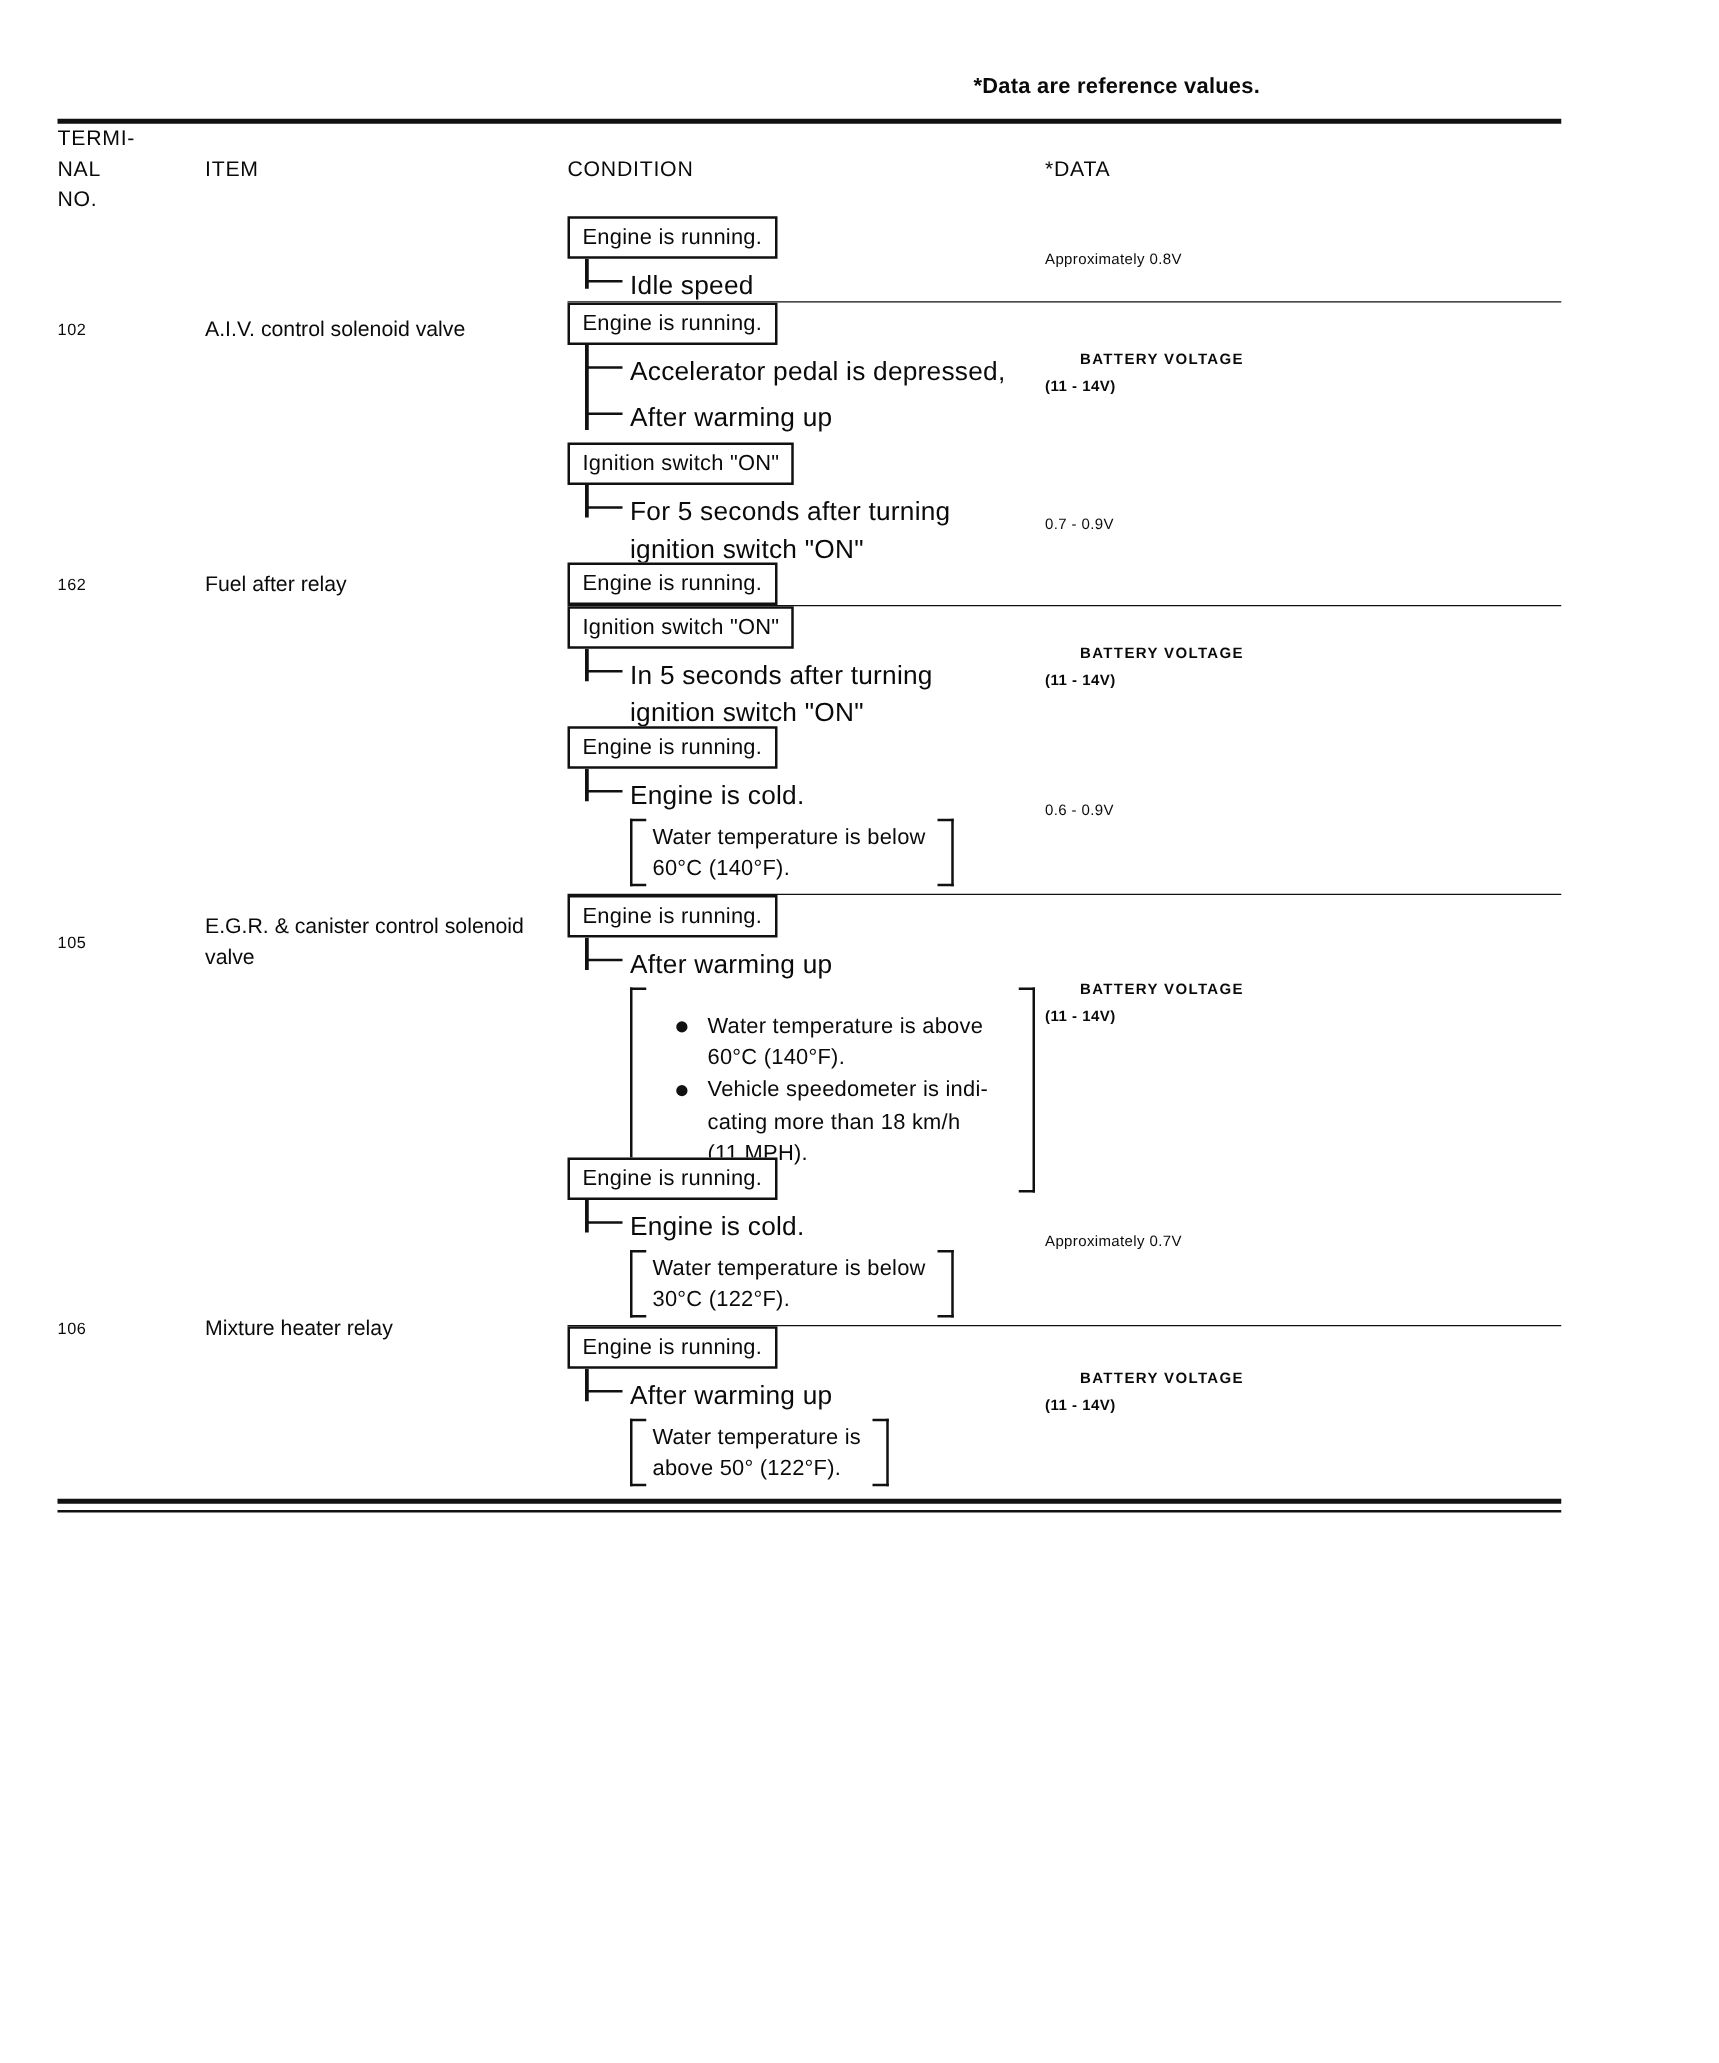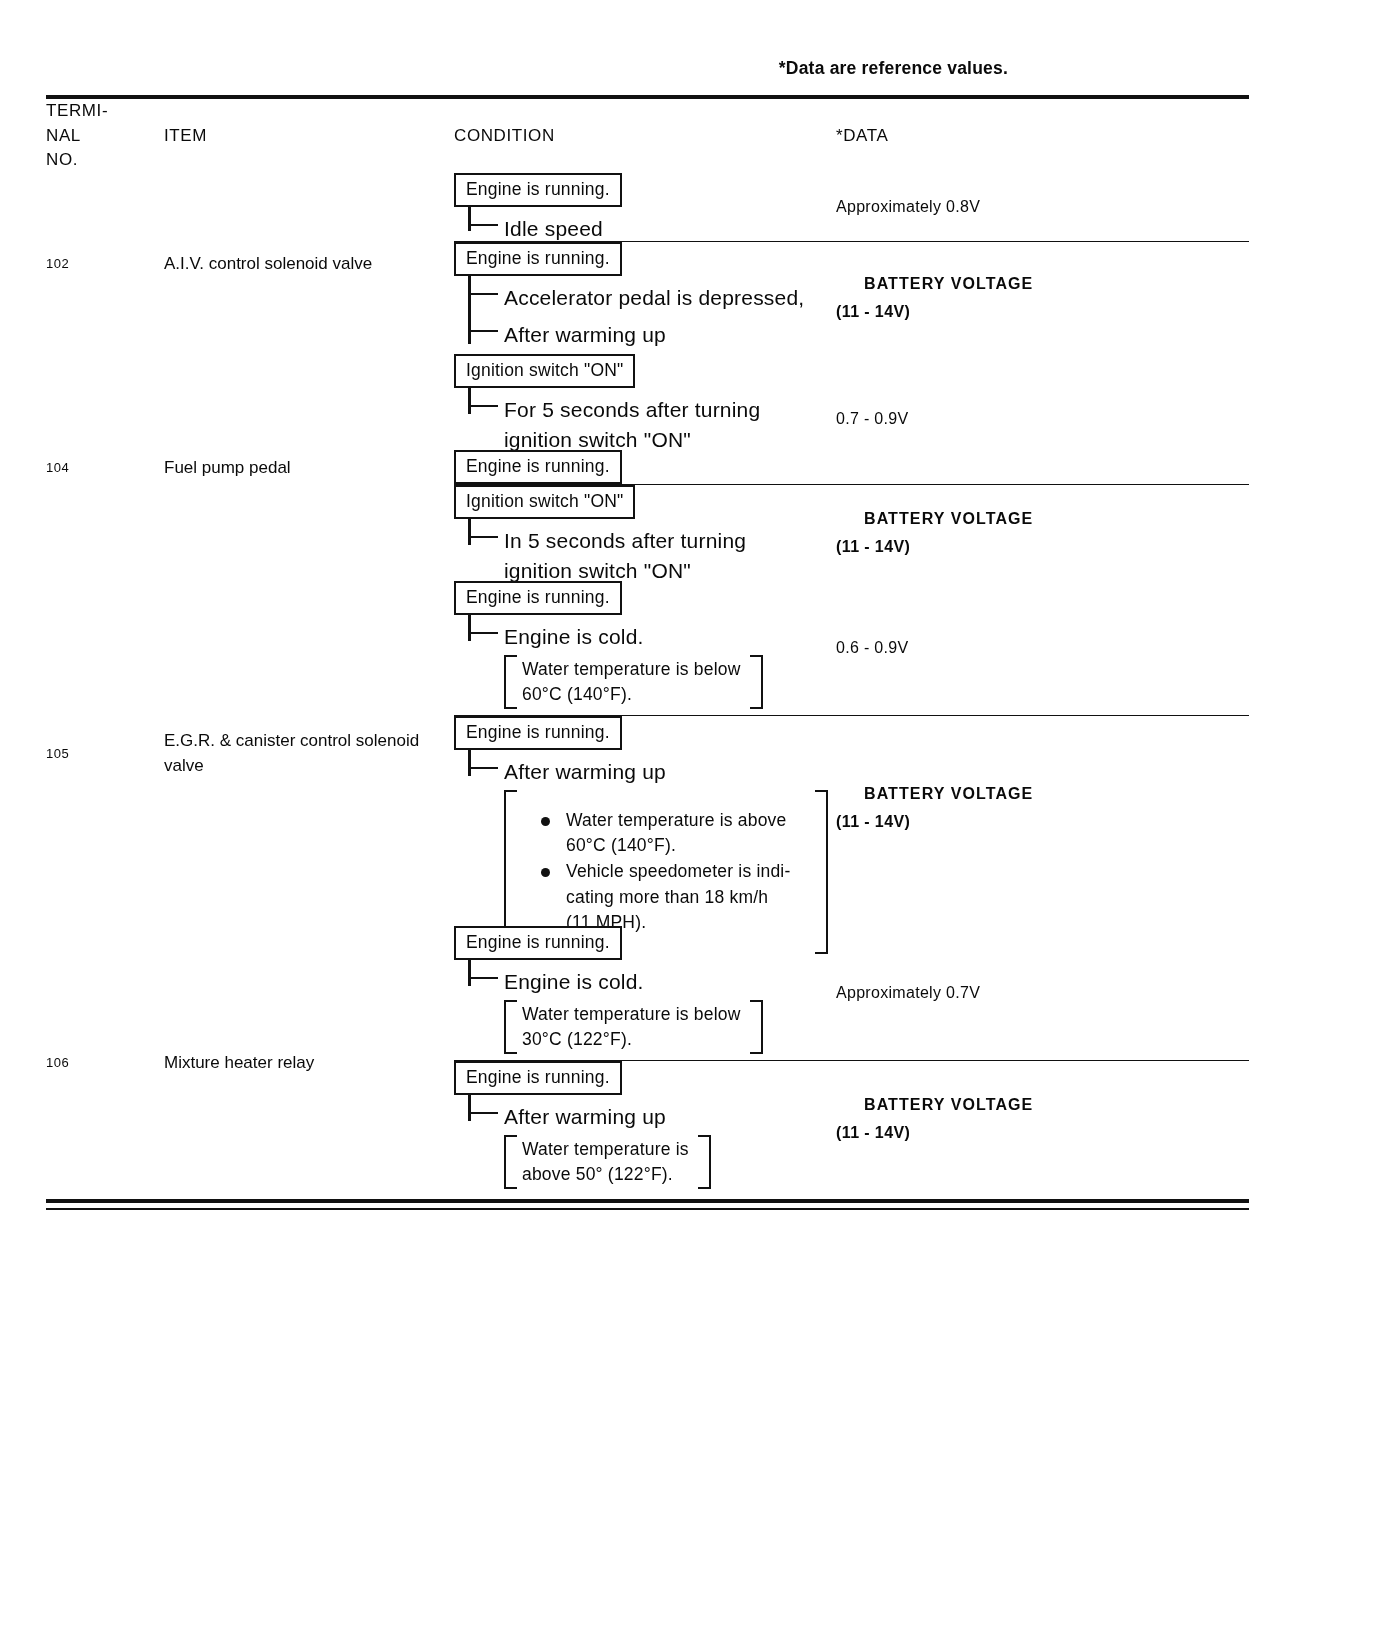--- a/index.html
+++ b/index.html
@@ -106,21 +106,21 @@
   td.cell-item {
     font-size: 17px;
     line-height: 1.5;
     padding: 0 14px 0 22px;
   }
   td.cell-cond {
     padding: 14px 10px 16px 18px;
   }
   td.cell-data {
     padding: 10px 10px 10px 24px;
-    font-size: 16px;
+    font-size: 12px;
     line-height: 1.5;
   }
 
   .data-batt {
     font-weight: bold;
     letter-spacing: 1.1px;
     white-space: nowrap;
     margin-left: 28px;
   }
   .data-sub {
@@ -298,22 +298,22 @@
               </div>
             </div>
           </td>
           <td class="cell-data vsep-l">
             <div class="data-batt">BATTERY VOLTAGE</div>
             <div class="data-sub">(11 - 14V)</div>
           </td>
         </tr>
 
         <tr class="grp-top">
-          <td class="cell-term" rowspan="2">104</td>
-          <td class="cell-item vsep-l" rowspan="2">Fuel pump pedal</td>
+          <td class="cell-term" rowspan="2">162</td>
+          <td class="cell-item vsep-l" rowspan="2">Fuel after relay</td>
           <td class="cell-cond vsep-l">
             <div class="cond-block">
               <div class="cond-head">Ignition switch "ON"</div>
               <div class="branches" style="height:60px">
                 <div class="stem" style="height:26px"></div>
                 <div class="branch">
                   <span class="tick"></span>
                   <span class="branch-text">For 5 seconds after turning</span>
                   <span class="branch-text">ignition switch "ON"</span>
                 </div>

